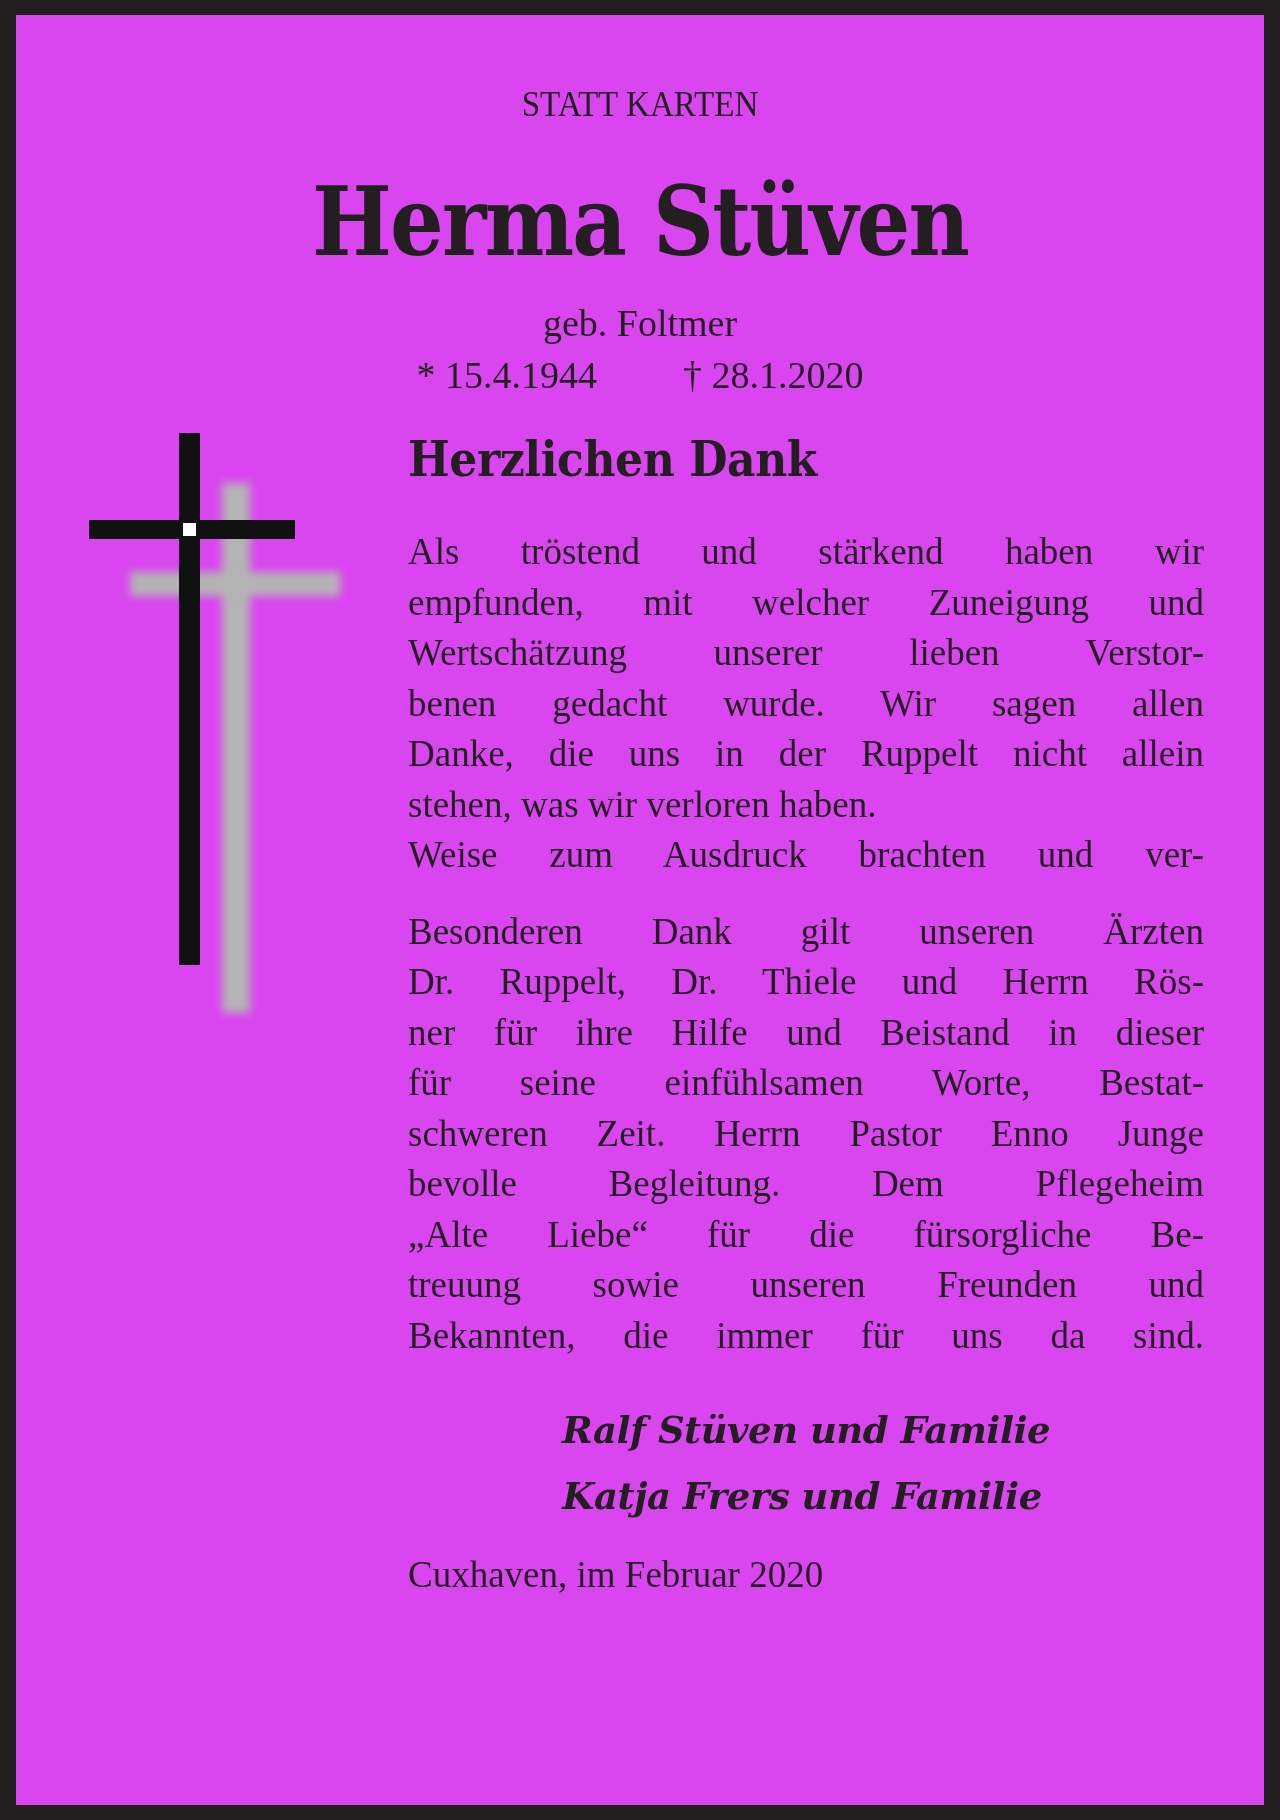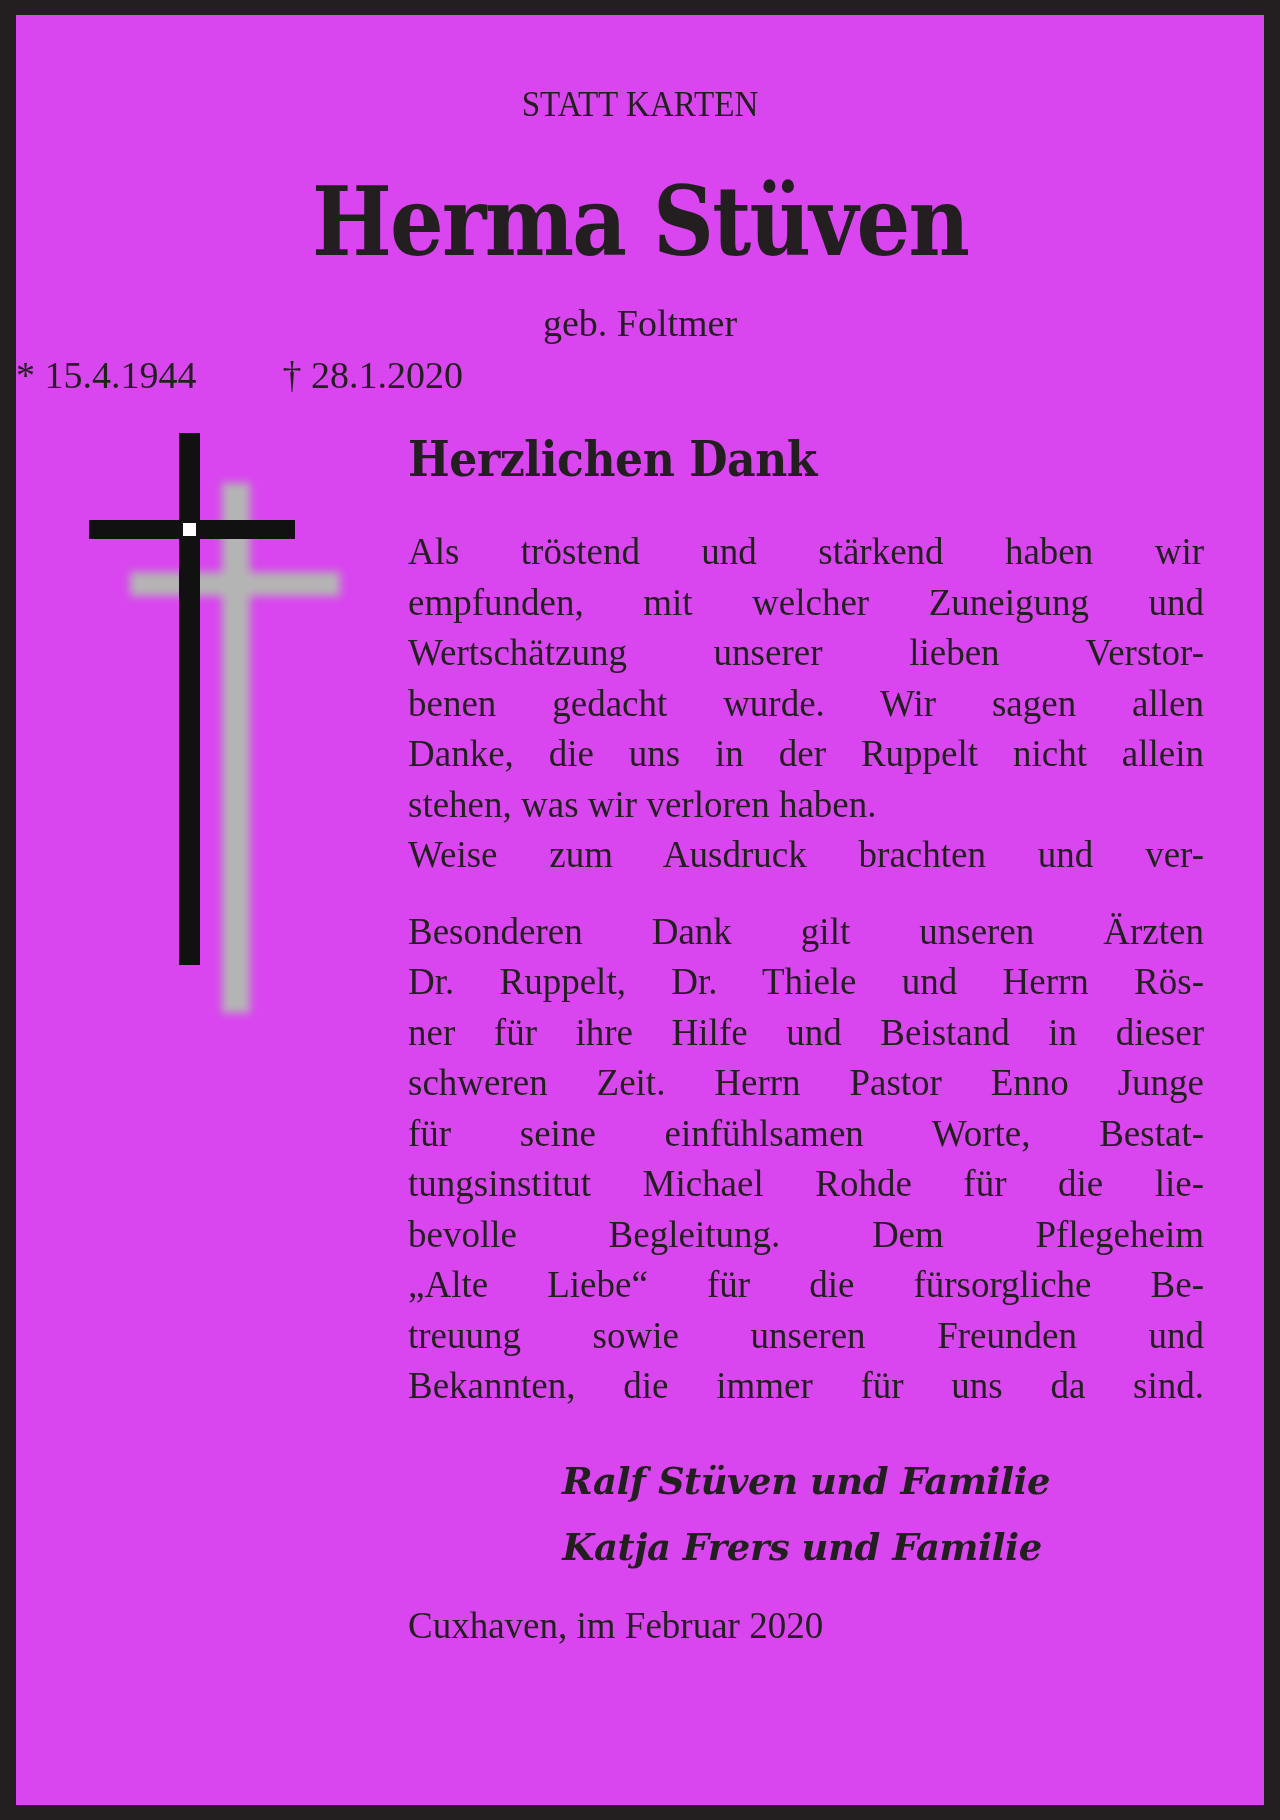--- a/index.html
+++ b/index.html
@@ -35,21 +35,21 @@
     }
     .geb {
       top: 286px;
       font-family: "Liberation Serif", serif;
       font-size: 38px;
     }
     .dates {
       top: 338px;
       font-family: "Liberation Serif", serif;
       font-size: 38px;
-      display: flex; justify-content: flex-start; gap: 86px;
+      display: flex; justify-content: center; gap: 86px;
       white-space: pre;
     }
     
     .cross { position: absolute; left: 0; top: 0; }
     .cross .shadow-v {
       position: absolute; left: 206px; top: 468px; width: 28px; height: 530px;
       background: #b4b4b4; filter: blur(4px);
     }
     .cross .shadow-h {
       position: absolute; left: 114px; top: 557px; width: 210px; height: 24px;
@@ -144,23 +144,22 @@
       <span class="line">benen gedacht wurde. Wir sagen allen</span>
       <span class="line">Danke, die uns in der Ruppelt nicht allein</span>
       <span class="line last">stehen, was wir verloren haben.</span>
       <span class="line">Weise zum Ausdruck brachten und ver-</span>
     </p>
 
     <p class="para para2">
       <span class="line">Besonderen Dank gilt unseren Ärzten</span>
       <span class="line">Dr. Ruppelt, Dr. Thiele und Herrn Rös-</span>
       <span class="line">ner für ihre Hilfe und Beistand in dieser</span>
+      <span class="line">für seine einfühlsamen Worte, Bestat-</span>
       <span class="line">schweren Zeit. Herrn Pastor Enno Junge</span>
-      <span class="line">für seine einfühlsamen Worte, Bestat-</span>
-      <span class="line">tungsinstitut Michael Rohde für die lie-</span>
       <span class="line">bevolle Begleitung. Dem Pflegeheim</span>
       <span class="line">„Alte Liebe“ für die fürsorgliche Be-</span>
       <span class="line">treuung sowie unseren Freunden und</span>
       <span class="line">Bekannten, die immer für uns da sind.</span>
     </p>
 
     <div class="signers">
       <span class="signer s1">Ralf Stüven und Familie</span>
       <span class="signer s2">Katja Frers und Familie</span>
     </div>

